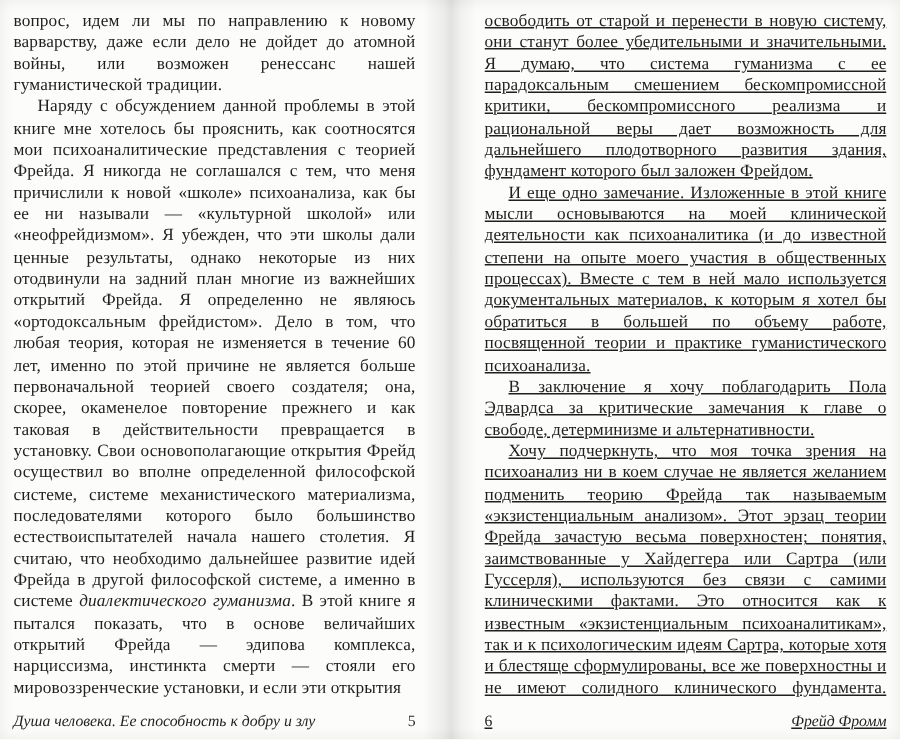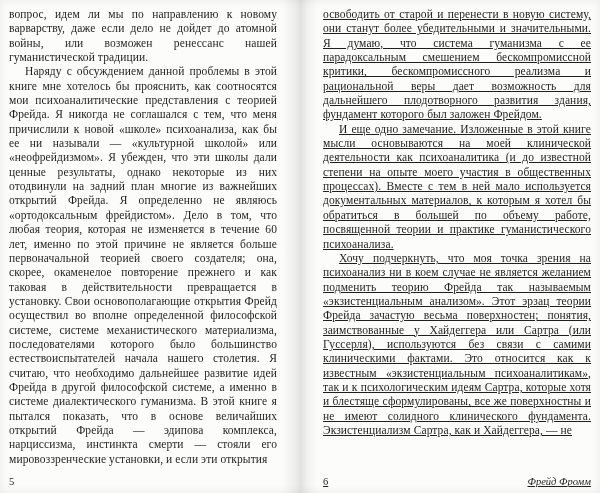--- a/index.html
+++ b/index.html
@@ -50,21 +50,21 @@
     overflow:hidden;
   }
   .body p{
     margin:0;
     font-size:11.5px;
     line-height:14.35px;
     text-align:justify;
     letter-spacing:0.1px;
   }
   .body p.indent{text-indent:16px;}
-  .em{}
+  .em{font-style:italic;}
   .footer{
     flex:0 0 auto;
     display:flex;
     justify-content:space-between;
     align-items:baseline;
     font-size:10.5px;
     margin-top:8px;
     white-space:nowrap;
   }
   .running{font-style:italic;}
@@ -74,28 +74,30 @@
 <body>
 
 <div class="spread">
 
   <div class="page left">
     <div class="body">
         <p><span>вопрос, идем ли мы по направлению к новому варварству, даже если дело не дойдет до атомной войны, или возможен ренессанс нашей гуманистической традиции.</span></p>
         <p class="indent"><span>Наряду с обсуждением данной проблемы в этой книге мне хотелось бы прояснить, как соотносятся мои психоаналитические представления с теорией Фрейда. Я никогда не соглашался с тем, что меня причислили к новой «школе» психоанализа, как бы ее ни называли — «культурной школой» или «неофрейдизмом». Я убежден, что эти школы дали ценные результаты, однако некоторые из них отодвинули на задний план многие из важнейших открытий Фрейда. Я определенно не являюсь «ортодоксальным фрейдистом». Дело в том, что любая теория, которая не изменяется в течение 60 лет, именно по этой причине не является больше первоначальной теорией своего создателя; она, скорее, окаменелое повторение прежнего и как таковая в действительности превращается в установку. Свои основополагающие открытия Фрейд осуществил во вполне определенной философской системе, системе механистического материализма, последователями которого было большинство естествоиспытателей начала нашего столетия. Я считаю, что необходимо дальнейшее развитие идей Фрейда в другой философской системе, а именно в системе </span><span class="em">диалектического гуманизма</span><span>. В этой книге я пытался показать, что в основе величайших открытий Фрейда — эдипова комплекса, нарциссизма, инстинкта смерти — стояли его мировоззренческие установки, и если эти открытия</span></p>
       </div>
     <div class="footer">
+      <span class="running">Душа человека. Ее способность к добру и злу</span>
       <span class="pagenum">5</span>
     </div>
   </div>
 
   <div class="page right">
     <div class="body">
         <p><span>освободить от старой и перенести в новую систему, они станут более убедительными и значительными. Я думаю, что система гуманизма с ее парадоксальным смешением бескомпромиссной критики, бескомпромиссного реализма и рациональной веры дает возможность для дальнейшего плодотворного развития здания, фундамент которого был заложен Фрейдом.</span></p>
         <p class="indent"><span>И еще одно замечание. Изложенные в этой книге мысли основываются на моей клинической деятельности как психоаналитика (и до известной степени на опыте моего участия в общественных процессах). Вместе с тем в ней мало используется документальных материалов, к которым я хотел бы обратиться в большей по объему работе, посвященной теории и практике гуманистического психоанализа.</span></p>
+        <p class="indent"><span>В заключение я хочу поблагодарить Пола Эдвардса за критические замечания к главе о свободе, детерминизме и альтернативности.</span></p>
         <p class="indent"><span>Хочу подчеркнуть, что моя точка зрения на психоанализ ни в коем случае не является желанием подменить теорию Фрейда так называемым «экзистенциальным анализом». Этот эрзац теории Фрейда зачастую весьма поверхностен; понятия, заимствованные у Хайдеггера или Сартра (или Гуссерля), используются без связи с самими клиническими фактами. Это относится как к известным «экзистенциальным психоаналитикам», так и к психологическим идеям Сартра, которые хотя и блестяще сформулированы, все же поверхностны и не имеют солидного клинического фундамента. Экзистенциализм Сартра, как и Хайдеггера, — не</span></p>
       </div>
     <div class="footer">
       <span class="pagenum">6</span>
       <span class="running">Фрейд Фромм</span>
     </div>
   </div>
 
   <div class="spine"></div>
 </div>

